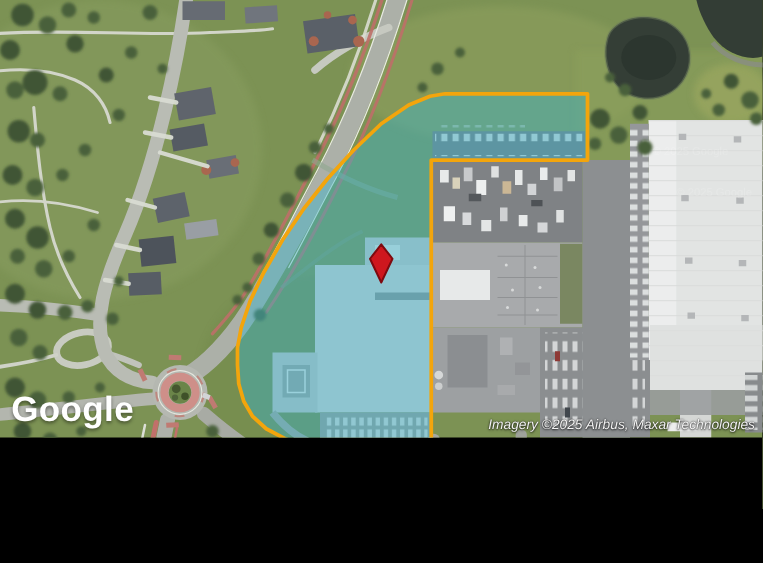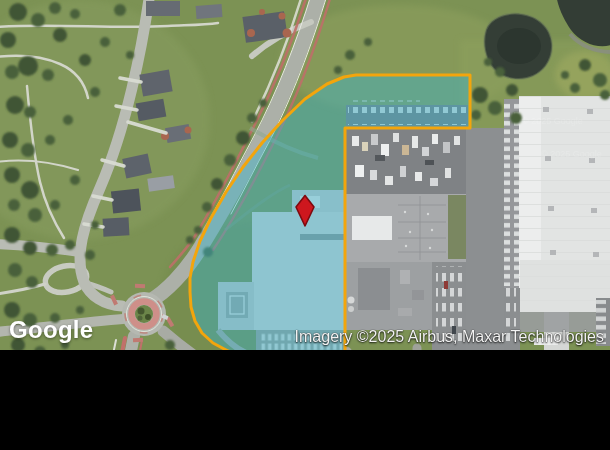--- a/index.html
+++ b/index.html
@@ -4,29 +4,30 @@
 <style>
   html,body{margin:0;padding:0;background:#000;}
   .viewport{
     position:relative;width:610px;height:350px;overflow:hidden;
     font-family:"Liberation Sans",sans-serif;
     cursor:grab;
   }
   .viewport svg{position:absolute;inset:0;display:block;}
   .google-logo{
     position:absolute;left:9px;bottom:6px;
-    color:#fff;font-size:24px;font-weight:600;letter-spacing:.3px;
+    color:#fff;font-size:28px;font-weight:600;letter-spacing:.3px;
     text-shadow:0 1px 3px rgba(0,0,0,.45);
     user-select:none;
   }
   .attribution{
     position:absolute;right:6px;bottom:4px;
-    color:rgba(255,255,255,.95);font-size:16px;
+    color:rgba(255,255,255,.95);font-size:11px;
     text-shadow:0 1px 2px rgba(0,0,0,.85),0 0 1px rgba(0,0,0,.9);
     user-select:none;
+    font-style:italic;
   }
 </style>
 </head>
 <body>
 
 <div class="viewport">
 <svg viewBox="0 0 610 450" width="610" height="450">
   <defs>
     <filter id="soft" x="-40%" y="-40%" width="180%" height="180%">
           <feGaussianBlur stdDeviation="1.2"></feGaussianBlur>

